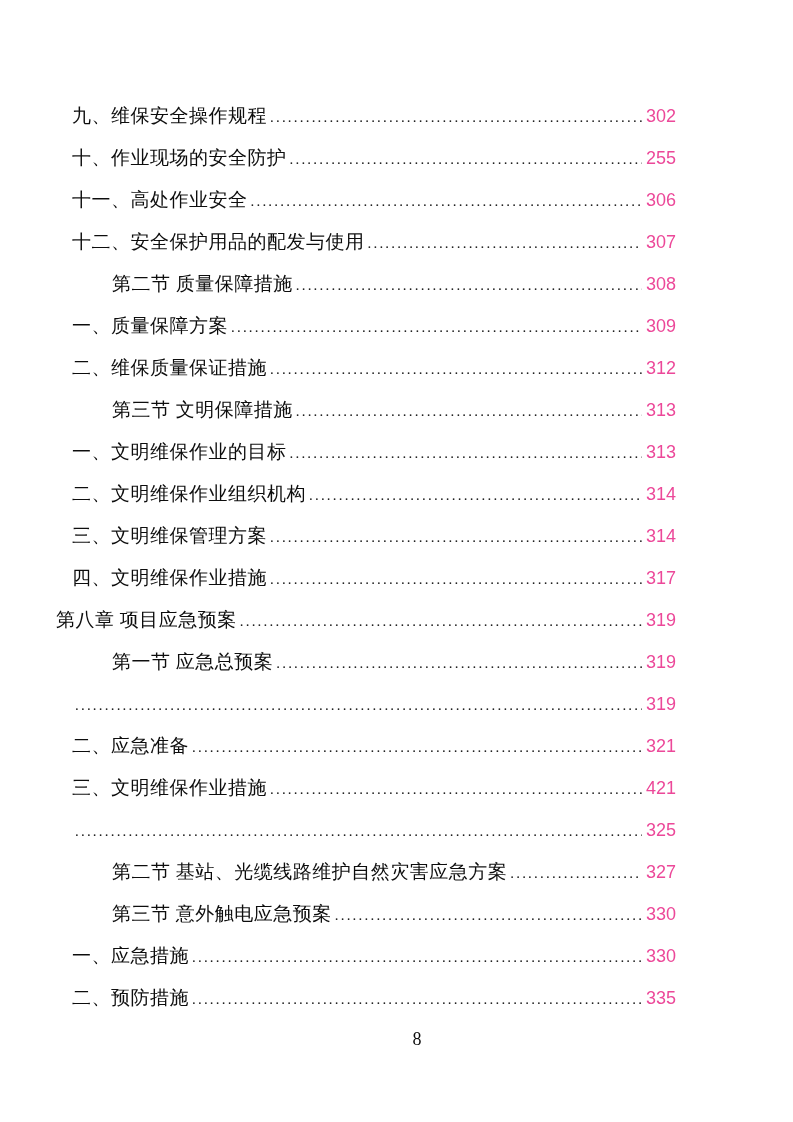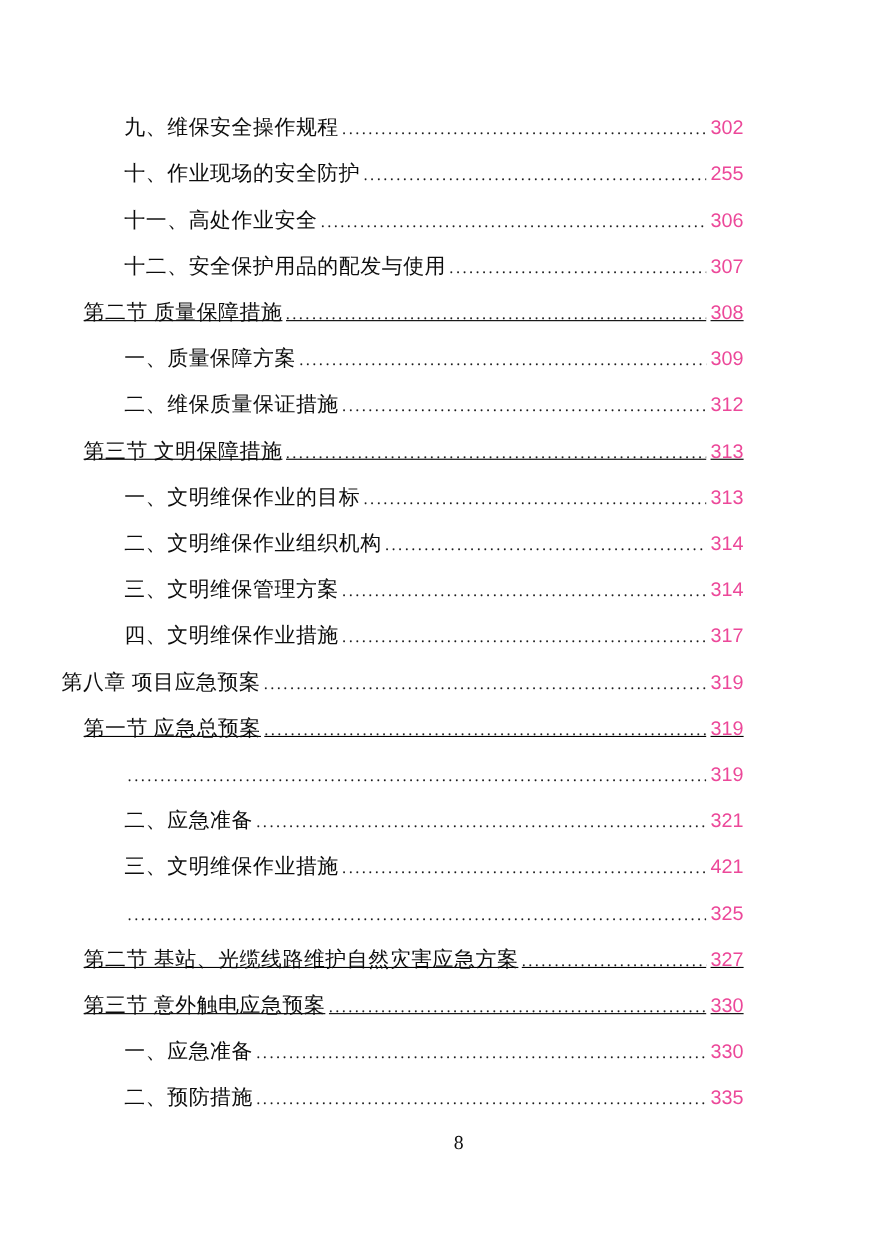--- a/index.html
+++ b/index.html
@@ -23,22 +23,22 @@
     right: 117px;
   }
   .toc-row {
     display: flex;
     align-items: baseline;
     height: 42px;
     line-height: 42px;
     cursor: pointer;
   }
   .toc-row.lvl0 { padding-left: 56px; }
-  .toc-row.lvl1 { padding-left: 76px; text-decoration: underline; }
-  .toc-row.lvl2 { padding-left: 113px; }
+  .toc-row.lvl1 { padding-left: 112px; }
+  .toc-row.lvl2 { padding-left: 72px; }
   .toc-label {
     white-space: nowrap;
     font-size: 19px;
     letter-spacing: 0.5px;
     color: #0d0d0d;
   }
   .leader {
     flex: 1;
     overflow: hidden;
     white-space: nowrap;
@@ -165,21 +165,21 @@
       <span class="toc-label">第二节 基站、光缆线路维护自然灾害应急方案</span>
       <span class="leader"></span>
       <span class="toc-page">327</span>
     </div>
       <div class="toc-row lvl1">
       <span class="toc-label">第三节 意外触电应急预案</span>
       <span class="leader"></span>
       <span class="toc-page">330</span>
     </div>
       <div class="toc-row lvl2">
-      <span class="toc-label">一、应急准备</span>
+      <span class="toc-label">一、应急措施</span>
       <span class="leader"></span>
       <span class="toc-page">330</span>
     </div>
       <div class="toc-row lvl2">
       <span class="toc-label">二、预防措施</span>
       <span class="leader"></span>
       <span class="toc-page">335</span>
     </div>
     </div>
 

